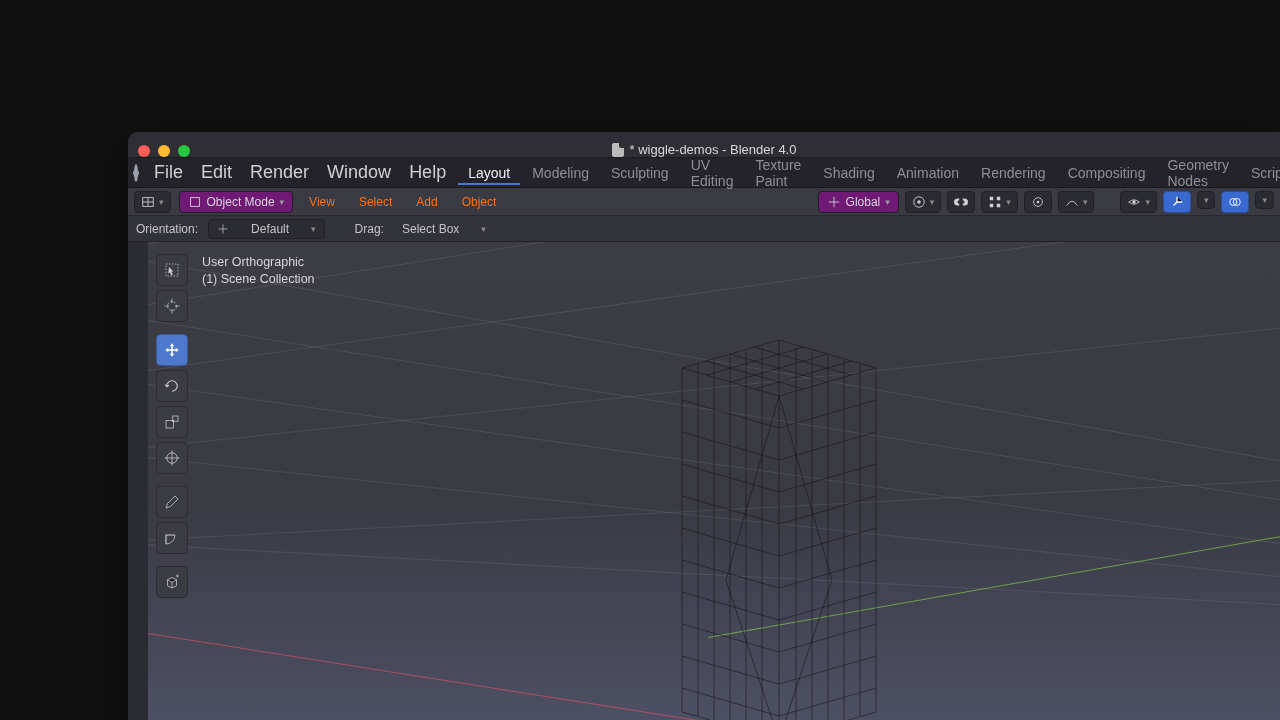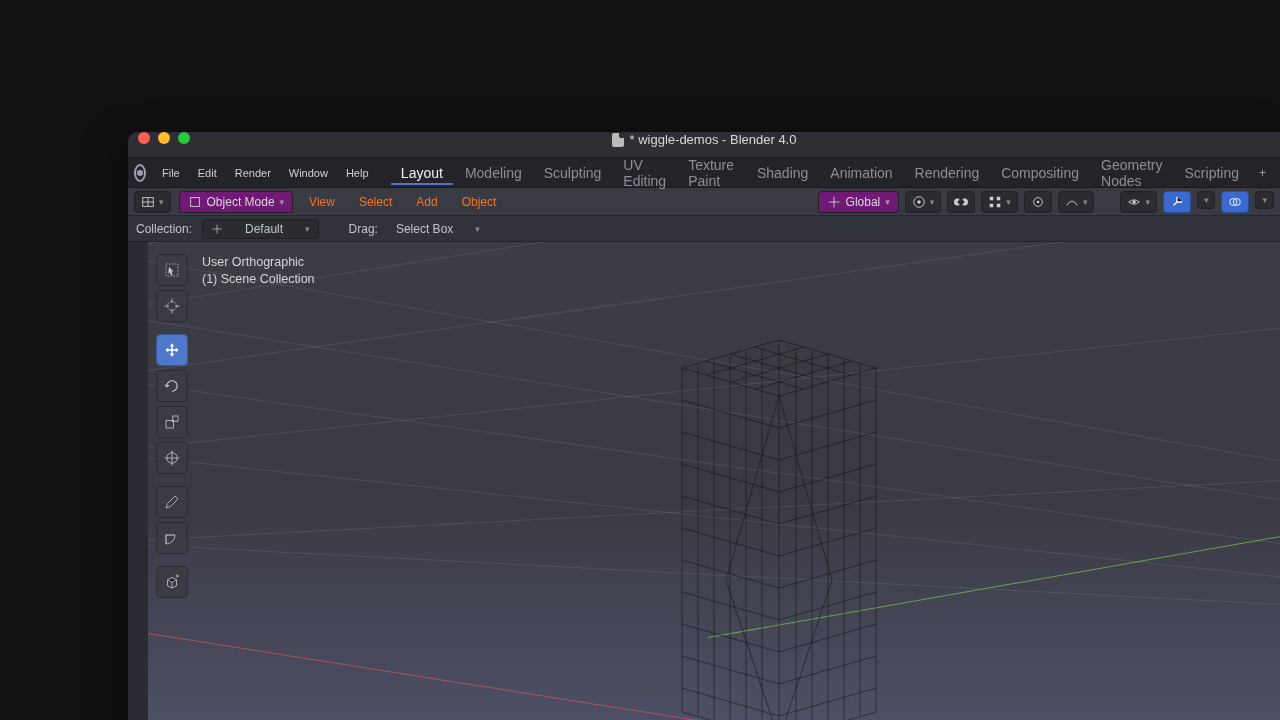--- a/index.html
+++ b/index.html
@@ -19,21 +19,21 @@
     color: #c9c9cc;
     font-size: 12px;
   }
 
   
   .titlebar {
     height: 26px;
     background: #2e2e34;
     border-bottom: 1px solid #1b1b1f;
     display: flex;
-    align-items: flex-start;
+    align-items: flex-end;
     position: relative;
   }
   .traffic { display: flex; gap: 8px; margin-left: 10px; }
   .tl { width: 12px; height: 12px; border-radius: 50%; }
   .tl.red { background: #ff5f57; }
   .tl.yellow { background: #febc2e; }
   .tl.green { background: #28c840; }
   .title {
     position: absolute; left: 0; right: 0; text-align: center;
     font-size: 13px; color: #d8d8d8; pointer-events: none;
@@ -52,21 +52,21 @@
     height: 30px;
     background: #232329;
     border-bottom: 1px solid #191920;
     display: flex;
     align-items: center;
     gap: 2px;
     padding: 0 6px;
   }
   .logo { width:18px; height:18px; border-radius:50%; border:2px solid #9aa3ae; margin-right:6px; position:relative; }
   .logo::after{content:"";position:absolute;left:50%;top:50%;width:6px;height:6px;background:#9aa3ae;border-radius:50%;transform:translate(-50%,-50%);}
-  .menubar .m { padding: 4px 8px; font-size:11px; color:#d0d0d4; cursor:default; border-radius:3px; }
+  .menubar .m { padding: 4px 8px; font-size:18px; color:#d0d0d4; cursor:default; border-radius:3px; }
   .menubar .ws { padding:4px 10px; font-size:14px; color:#8d8f96; }
   .menubar .ws.active { color:#f0f0f2; border-bottom:2px solid #4d78cc; padding-bottom:2px; }
   .menubar .spacer1 { width: 18px; }
   .menubar .plus { padding:4px 8px; color:#9a9aa0; }
 
   
   .headerbar {
     height: 28px;
     background: #3a3a42;
     border-bottom: 1px solid #27272d;
@@ -255,21 +255,21 @@
             <circle cx="10" cy="8" r="4" fill="none" stroke="currentColor"></circle>
           </svg>
       </span>
       <span class="iconpill">
         <span class="chev">▾</span>
       </span>
     </div>
   </div>
 
   <div class="subheader">
-    <span>Collection:</span>
+    <span>Orientation:</span>
     <span class="smalldd">
       <svg class="sq" style="width:12px;height:12px" viewBox="0 0 16 16">
           <path d="M8 2 L8 14 M2 8 L14 8" stroke="currentColor"></path>
         </svg>
       <span>Default</span>
       <span class="chev">▾</span>
     </span>
     <span style="width:10px"></span>
     <span>Drag:</span>
     <span class="smalldd" style="background:transparent;border:none;">

